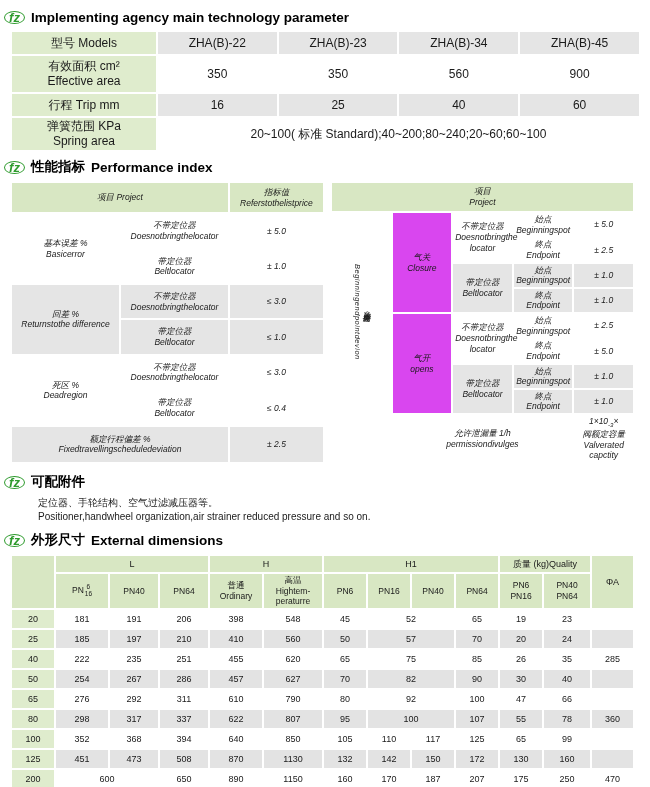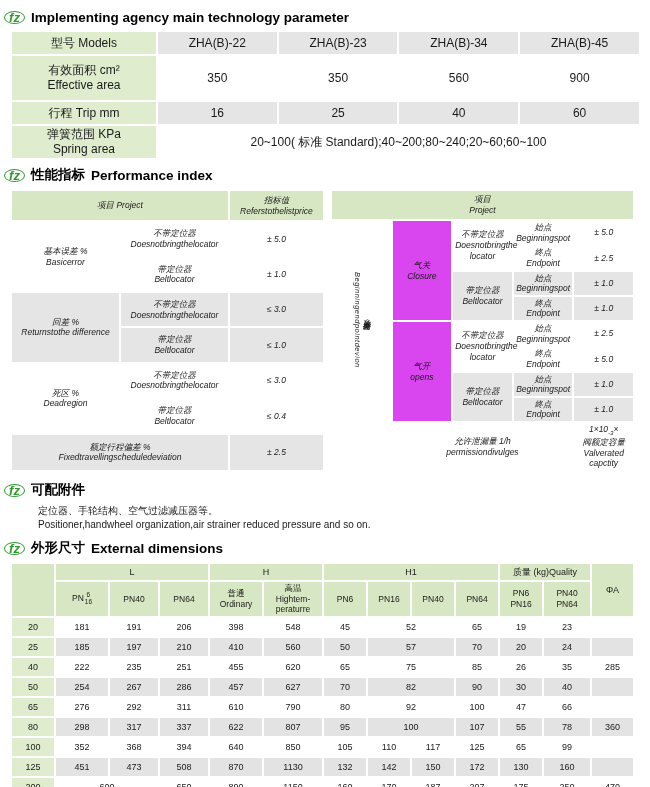--- a/index.html
+++ b/index.html
@@ -78,21 +78,21 @@
 
   <table class="params">
     <tbody>
         <tr>
       <td class="lab lgreen">型号 Models</td>
       <td class="c grayc">ZHA(B)-22</td>
       <td class="c grayc">ZHA(B)-23</td>
       <td class="c grayc">ZHA(B)-34</td>
       <td class="c grayc">ZHA(B)-45</td>
     </tr>
-    <tr style="height:46px;">
+    <tr style="height:38px;">
       <td class="lab lgreen">
         <span class="b2">有效面积 cm²</span>
         <span class="b2">Effective area</span>
       </td>
       <td class="c whitec">350</td>
       <td class="c whitec">350</td>
       <td class="c whitec">560</td>
       <td class="c whitec">900</td>
     </tr>
     <tr>

